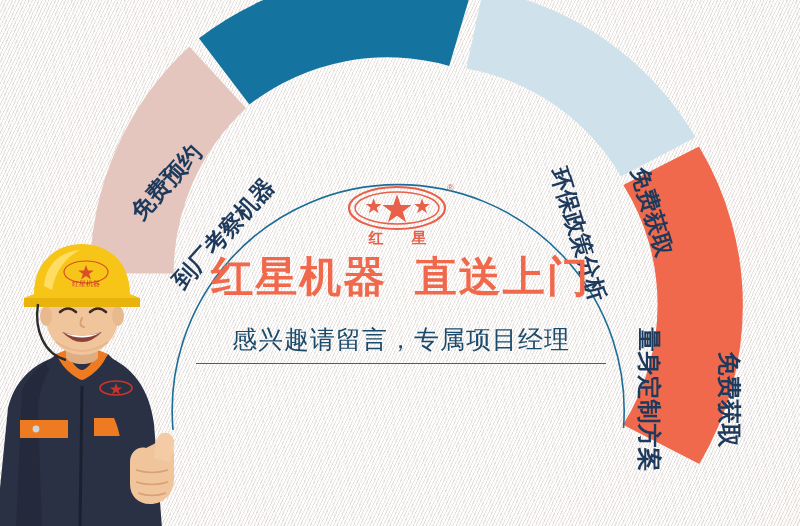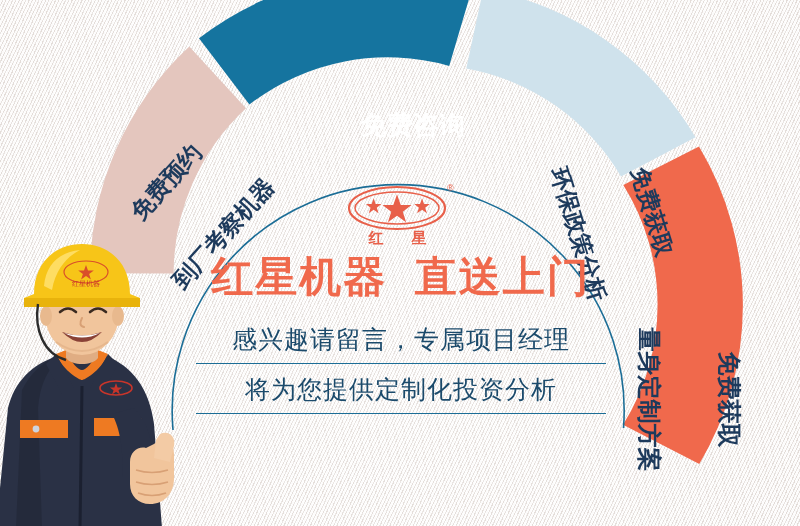--- a/index.html
+++ b/index.html
@@ -127,21 +127,20 @@
                A 226 226 0 1 1 623.5 428.0" fill="none" stroke="#1b6d96" stroke-width="1.6"></path>
     </g>
   </svg>
 
   <div class="seg-label" style="left:105px; top:105px; width:180px; font-size:23px; transform:rotate(-48deg); transform-origin:center center;">
     <div>免费预约</div>
     <div>到厂考察机器</div>
   </div>
 
   <div class="seg-label" style="left:313px; top:38px; width:200px; font-size:26px; color:#ffffff; line-height:1.35;">
-    <div>免费咨询</div>
   </div>
 
   <div class="seg-label" style="left:525px; top:120px; width:180px; font-size:23px; transform:rotate(73deg); transform-origin:center center;">
     <div>免费获取</div>
     <div>环保政策分析</div>
   </div>
 
   <div class="seg-label" style="left:588px; top:292px; width:200px; font-size:24px; transform:rotate(90deg); transform-origin:center center;">
     <div>免费获取</div>
     <div>量身定制方案</div>
@@ -159,21 +158,20 @@
         <path d="M 78 26 l 2.6 -7.4 l 2.6 7.4 l 7.4 0 l -6.0 4.6 l 2.3 7.2 l -6.3 -4.5 l -6.3 4.5 l 2.3 -7.2 l -6.0 -4.6 z" fill="#e8604a" transform="translate(-1,-6) scale(0.78) translate(22,10)"></path>
         <text x="104" y="9" font-size="9" fill="#e8604a" font-family="'Liberation Sans', sans-serif">®</text>
         <text x="33" y="61" font-size="15" font-weight="700" fill="#e8604a" text-anchor="middle" font-family="'DejaVu Sans', sans-serif">红</text>
         <text x="76" y="61" font-size="15" font-weight="700" fill="#e8604a" text-anchor="middle" font-family="'DejaVu Sans', sans-serif">星</text>
       </svg>
     </div>
 
     <div id="headline">红星机器  直送上门</div>
 
     <div id="sub1" class="sub-line">感兴趣请留言，专属项目经理</div>
-    <div id="sub2" class="sub-line">将为您提供定制化投资分析</div>
   </div>
 
   <svg id="worker" viewBox="0 0 232 290">
 
     <path d="M 64 118 C 38 126 20 144 14 170 L 2 290 L 168 290 L 160 186 C 155 150 138 128 112 118 Z" fill="#2a3145"></path>
 
     <path d="M 64 118 C 48 124 36 136 28 152 L 22 290 L 48 290 L 44 170 C 46 146 54 130 66 122 Z" fill="#232939" opacity="0.85"></path>
 
     <path d="M 62 116 C 70 134 86 142 88 142 C 90 142 106 134 114 116 L 104 112 C 98 126 92 132 88 132 C 84 132 78 126 72 112 Z" fill="#ee7a22"></path>
 

